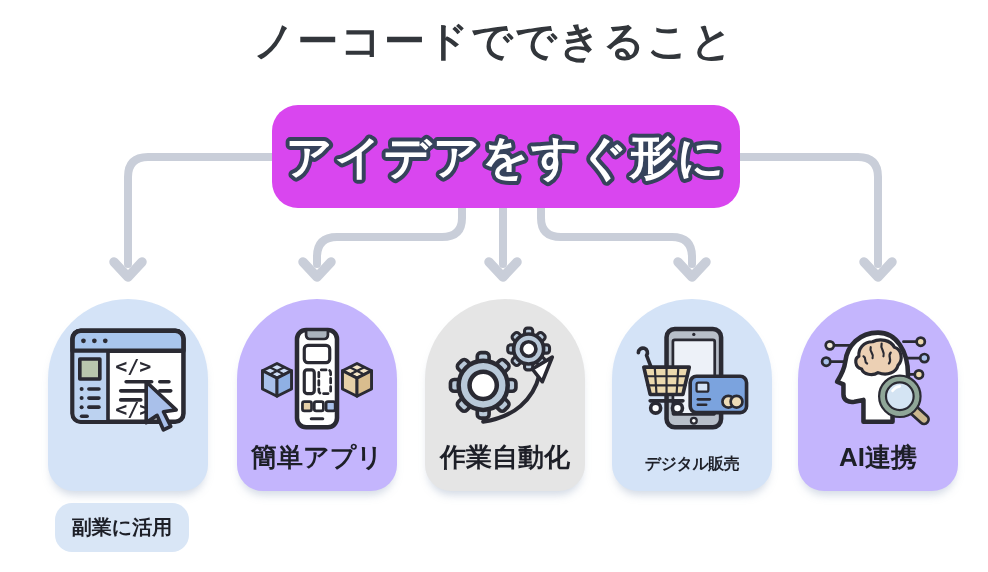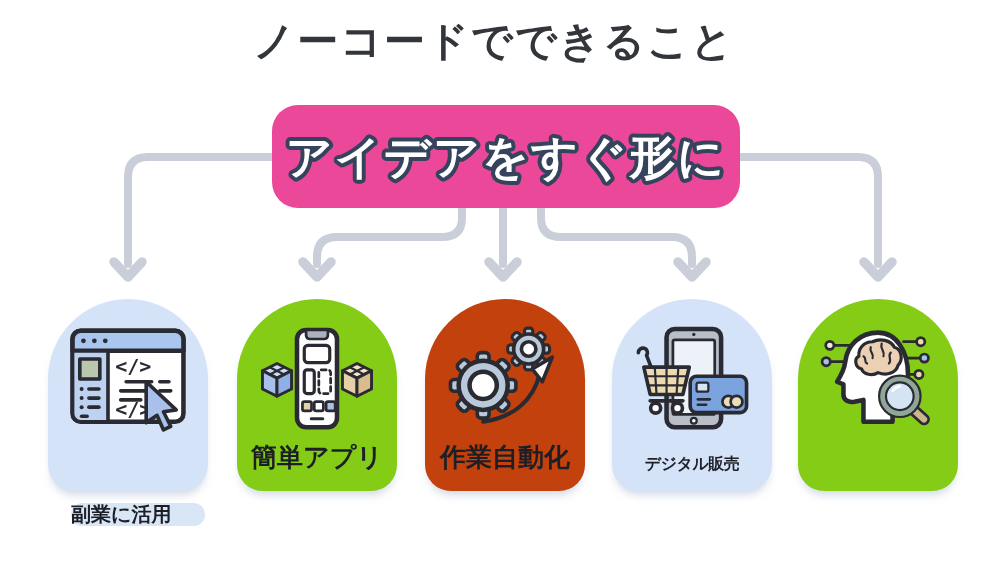--- a/index.html
+++ b/index.html
@@ -8,47 +8,47 @@
     font-family:"Liberation Sans","DejaVu Sans",sans-serif;
   }
   .title{
     position:absolute;top:14px;left:0;width:988px;margin:0;
     text-align:center;font-size:41px;font-weight:800;letter-spacing:2px;
     color:#32363b;
   }
   .connectors{position:absolute;left:0;top:0;}
   .hero{
     position:absolute;left:272px;top:105px;width:468px;height:103px;
-    background:#ec4899;border-radius:26px;
+    background:#d946ef;border-radius:26px;
   }
   .hero svg{display:block;width:100%;height:100%;}
   .hero text{
     font-family:"Liberation Sans","DejaVu Sans",sans-serif;
     font-weight:bold;font-size:46px;letter-spacing:2px;
     fill:#ffffff;stroke:#36435c;stroke-width:8px;
     paint-order:stroke fill;stroke-linejoin:round;
   }
   .card{
     position:absolute;top:299px;width:160px;height:192px;
     border-radius:80px 80px 26px 26px;
     box-shadow:0 7px 9px -3px rgba(130,150,180,0.35);
   }
   .c-blue{background:#d4e3f7;}
-  .c-green{background:#84cc16;}
-  .c-tan{background:#c2410c;}
+  .c-green{background:#c4b5fd;}
+  .c-tan{background:#e5e5e5;}
   .icon{position:absolute;left:50%;top:26px;transform:translateX(-50%);width:120px;height:108px;}
   .card-label{
     position:absolute;left:0;bottom:16px;width:100%;text-align:center;
     font-size:26px;font-weight:800;color:#1d1f27;letter-spacing:0px;white-space:nowrap;
   }
   .card-label.tight{font-size:16px;letter-spacing:-0.5px;}
   .badge{
-    position:absolute;left:71px;top:503px;width:134px;height:23px;
+    position:absolute;left:55px;top:503px;width:134px;height:49px;
     background:#d9e6f6;border-radius:17px;
-    display:flex;align-items:center;
+    display:flex;align-items:center;justify-content:center;
   }
   .badge span{font-size:20px;font-weight:800;color:#1d1f27;}
   .ic{stroke:#2a2a33;stroke-linejoin:round;stroke-linecap:round;}
 </style>
 </head>
 <body>
 
 <div class="stage">
 
   <h1 class="title">ノーコードでできること</h1>
@@ -219,19 +219,20 @@
         <path d="M50 34 C 54 36 50 40 54 42"></path>
       </g>
       <g transform="rotate(42 104 92)">
         <rect x="100" y="87" width="26" height="10" rx="5" fill="#cbb78f" stroke-width="3"></rect>
       </g>
       <circle cx="90" cy="78" r="19" fill="#d4e4f3" stroke="#8fa698" stroke-width="7"></circle>
       <circle cx="90" cy="78" r="22.8" fill="none" stroke-width="2.4"></circle>
       <circle cx="90" cy="78" r="15.2" fill="none" stroke-width="2.4"></circle>
       <path d="M82 72 A 11 11 0 0 1 90 67" fill="none" stroke="#ffffff" stroke-width="3"></path>
     </svg>
+    <div class="card-label">AI連携</div>
   </div>
 
   <div class="badge">
     <span>副業に活用</span>
   </div>
 
 </div>
 
 </body></html>

